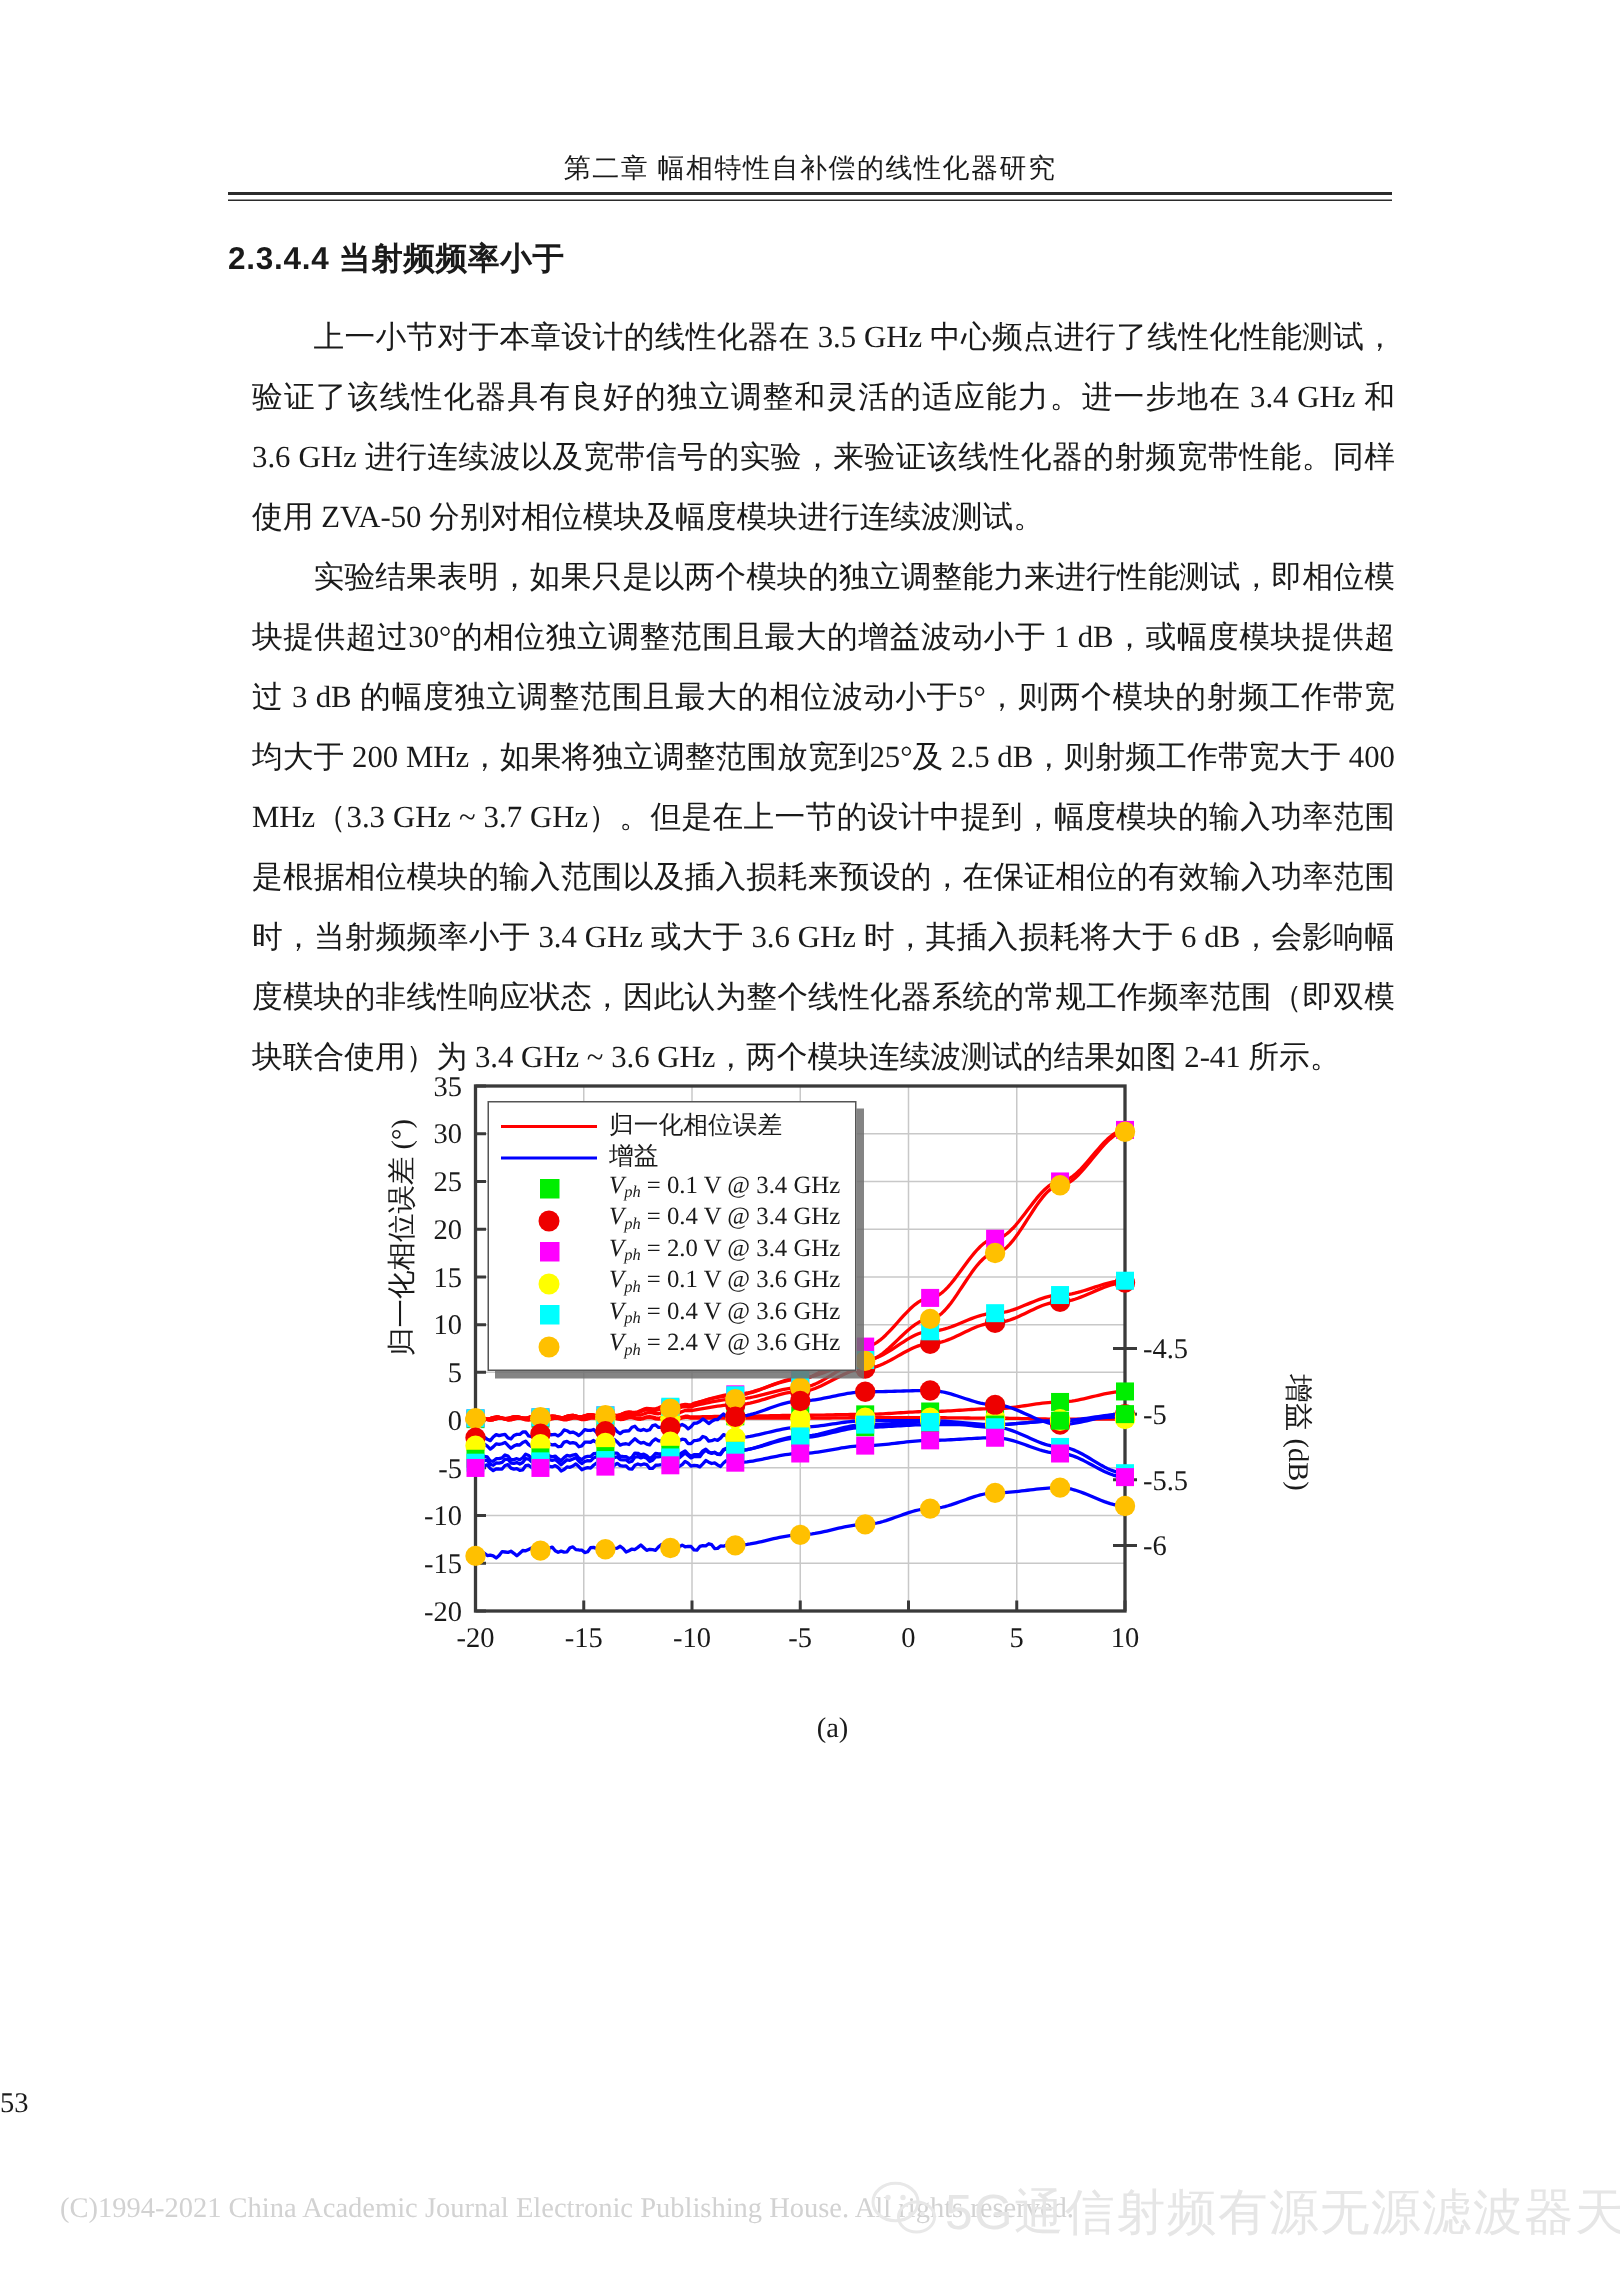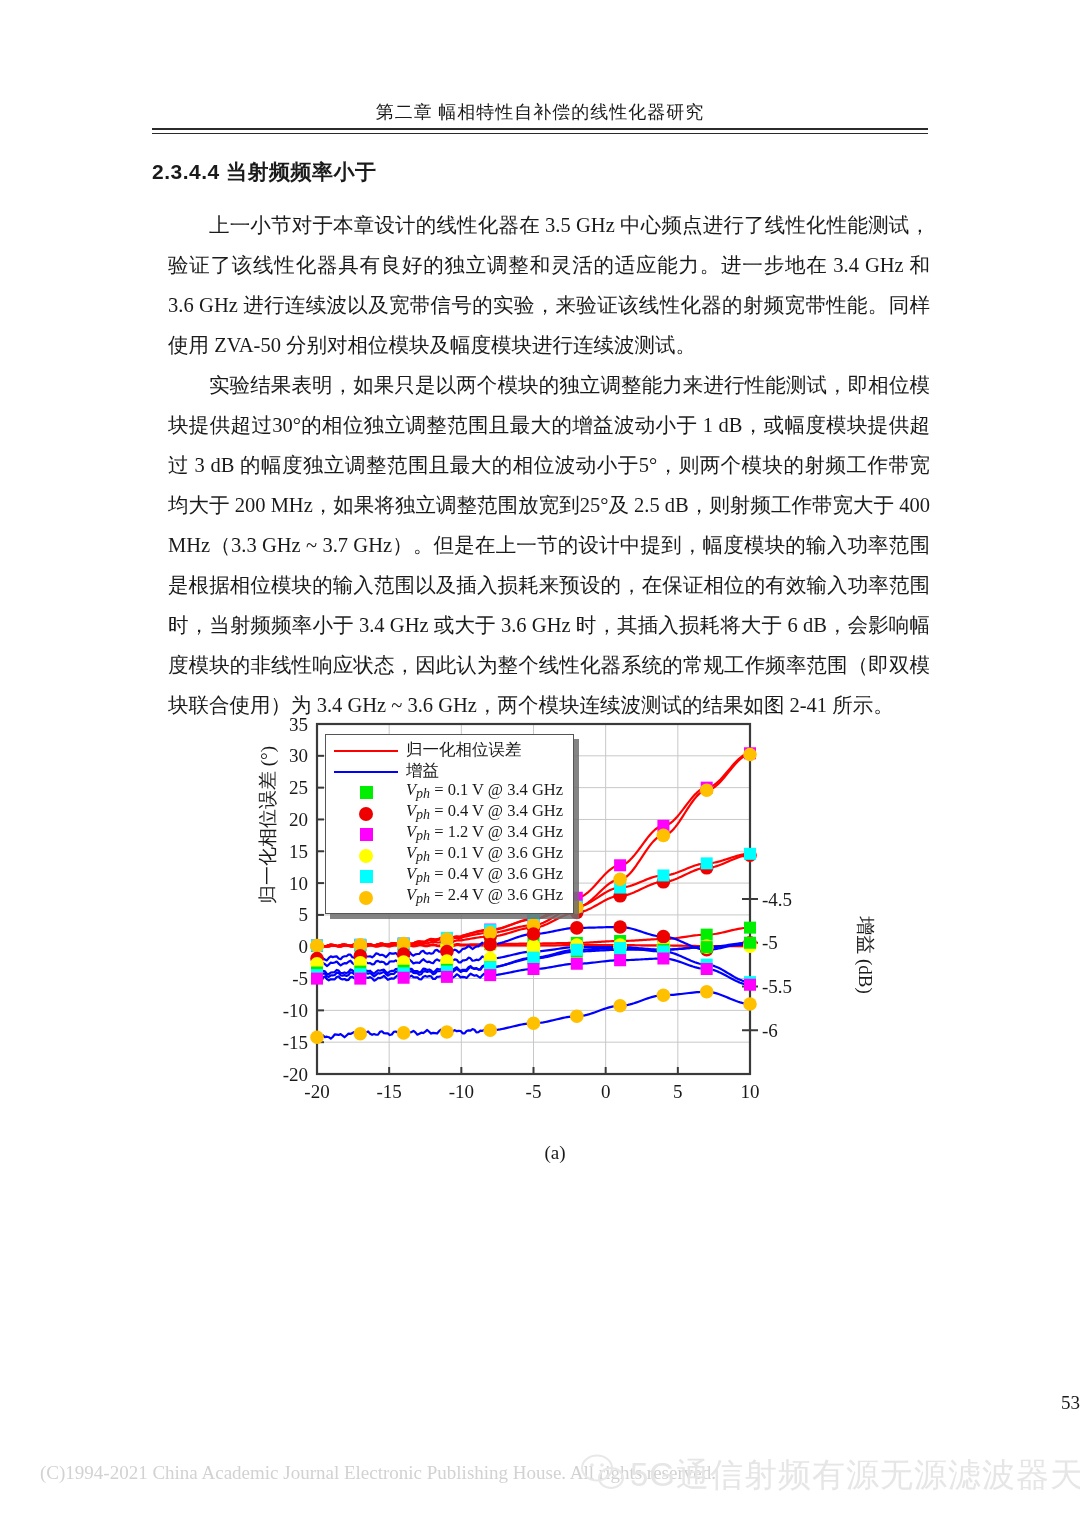--- a/index.html
+++ b/index.html
@@ -82,25 +82,25 @@
     line-height:20.5px;
   }
   .lgrow{display:flex;align-items:center;height:21px;white-space:nowrap;}
   .lgline{width:64px;height:0;border-top:2.2px solid #ff0000;margin-right:8px;}
   .lgline.blue{border-top-color:#0000ff;}
   .lgsw{width:64px;display:flex;justify-content:center;margin-right:8px;}
   .sq{width:13px;height:13px;display:inline-block;}
   .ci{width:14px;height:14px;border-radius:50%;display:inline-block;}
   .lgtxt{font-family:"Liberation Serif","DejaVu Serif",serif;}
   .vph{font-style:italic;}
-  .sub{font-size:14px;vertical-align:-3px;font-style:italic;}
+  .sub{font-size:11px;vertical-align:-3px;font-style:italic;}
 
   
   .pagenum{
-    position:absolute;left:0;top:1392px;width:1080px;text-align:right;
+    position:absolute;left:0;top:1392px;width:1080px;text-align:left;
     font-size:19px;
   }
 
   
   .footer{
     position:absolute;left:40px;top:1462px;
     font-size:19px;color:#d2d2d2;white-space:nowrap;
   }
   .wm{
     position:absolute;left:630px;top:1453px;
@@ -362,21 +362,21 @@
       <div class="lgrow">
         <span class="lgsw">
             <i class="ci" style="background:#ee0000"></i>
           </span>
         <span class="lgtxt"><span class="vph">V<span class="sub">ph</span></span> = <span>0.4</span> V @ <span>3.4</span> GHz</span>
       </div>
       <div class="lgrow">
         <span class="lgsw">
             <i class="sq" style="background:#ff00ff"></i>
           </span>
-        <span class="lgtxt"><span class="vph">V<span class="sub">ph</span></span> = <span>1.2</span> V @ <span>3.4</span> GHz</span>
+        <span class="lgtxt"><span class="vph">V<span class="sub">ph</span></span> = <span>2.0</span> V @ <span>3.4</span> GHz</span>
       </div>
       <div class="lgrow">
         <span class="lgsw">
             <i class="ci" style="background:#ffff00"></i>
           </span>
         <span class="lgtxt"><span class="vph">V<span class="sub">ph</span></span> = <span>0.1</span> V @ <span>3.6</span> GHz</span>
       </div>
       <div class="lgrow">
         <span class="lgsw">
             <i class="sq" style="background:#00ffff"></i>

